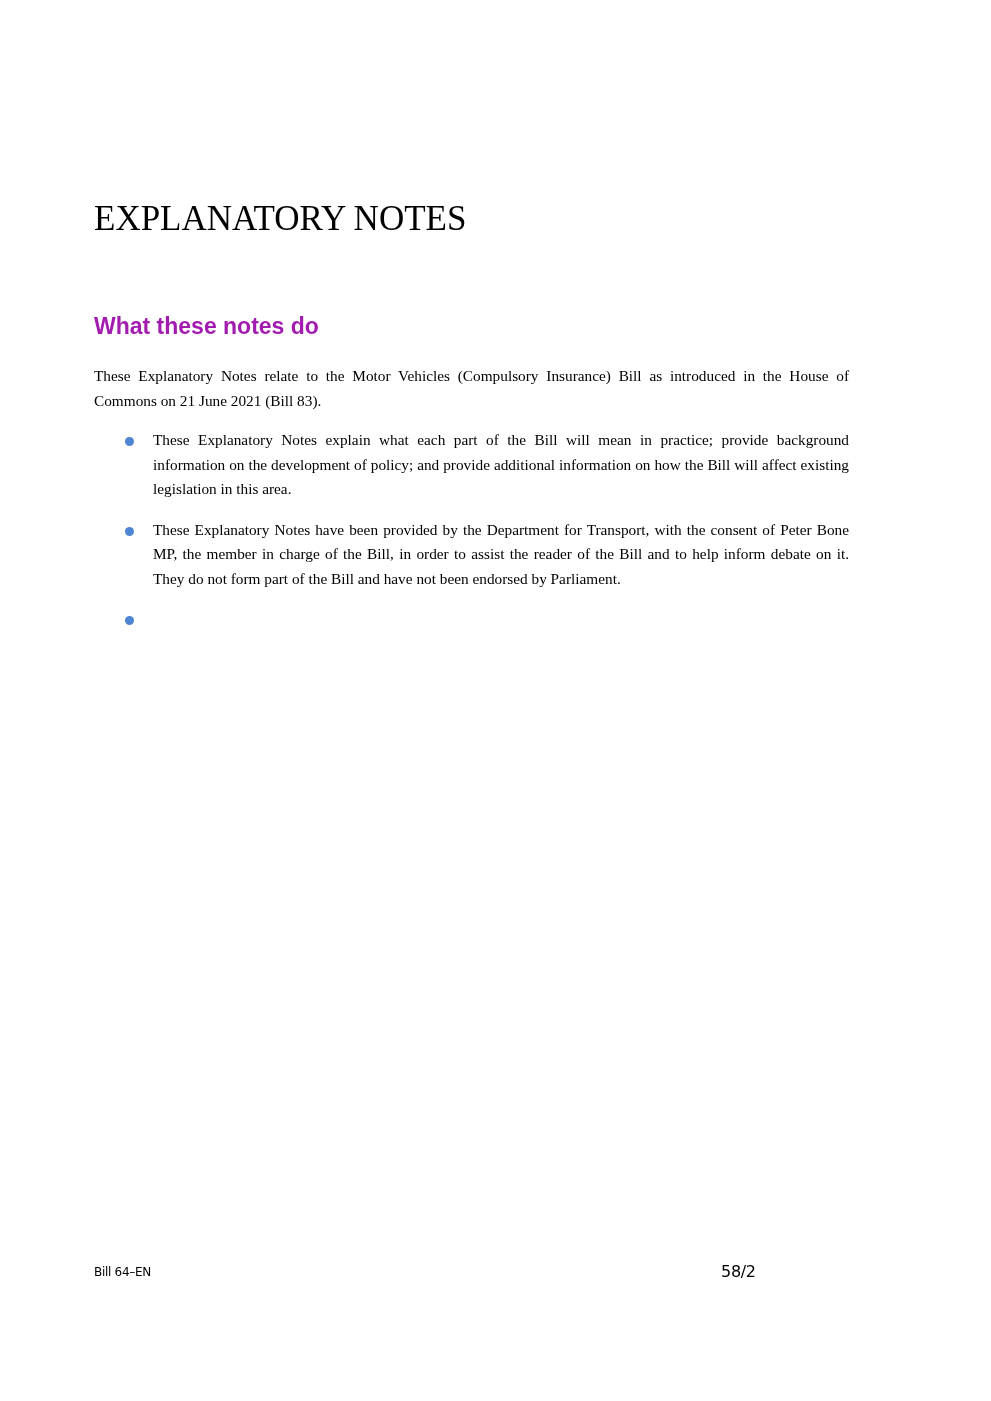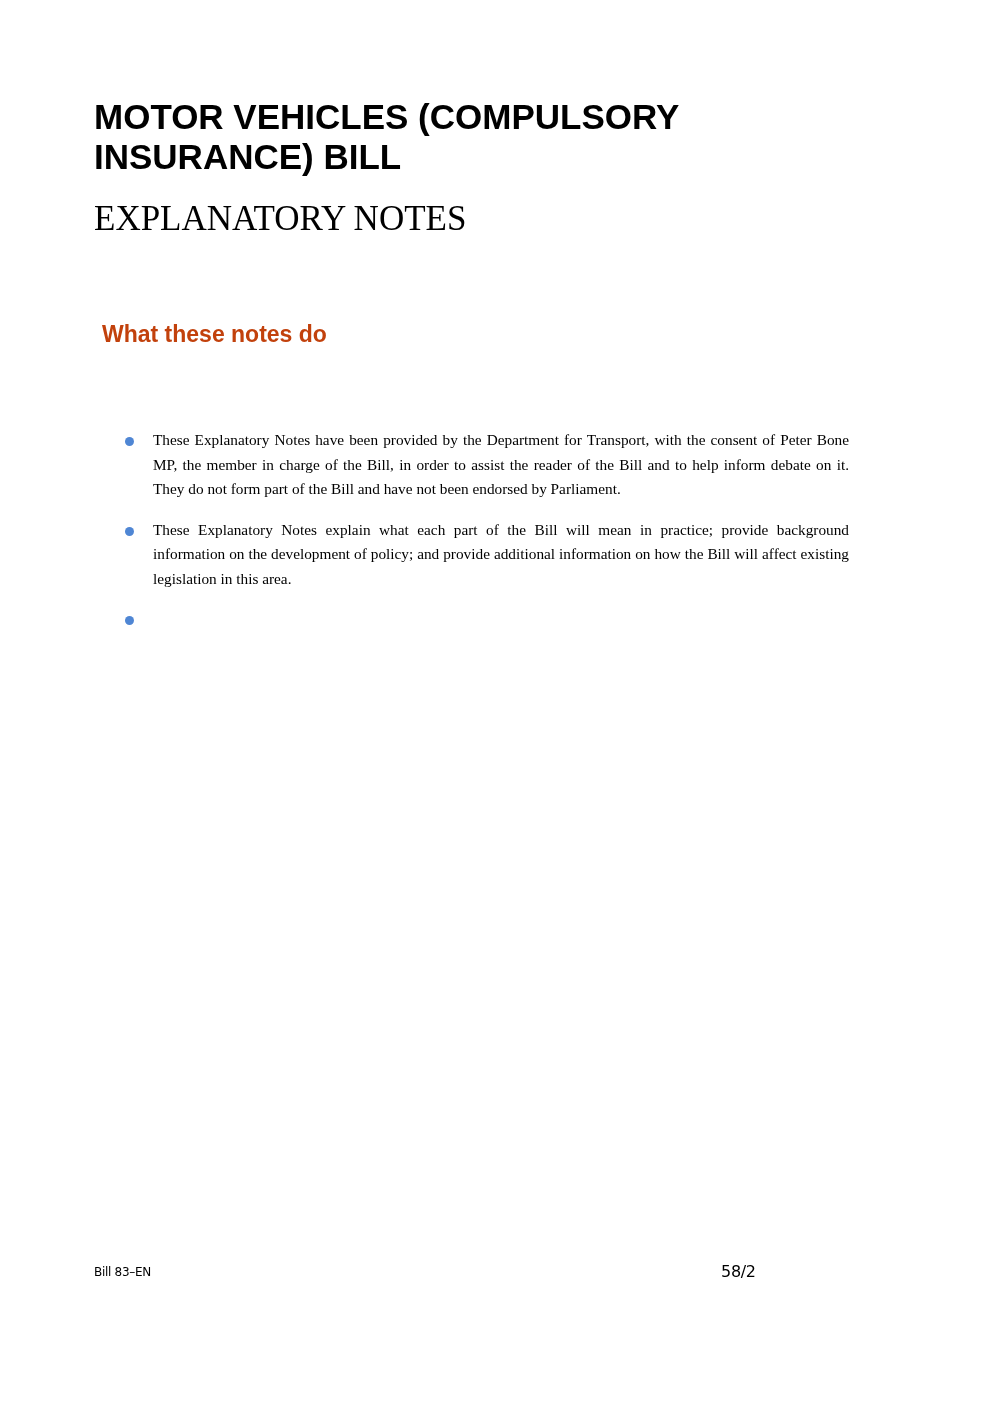--- a/index.html
+++ b/index.html
@@ -44,22 +44,22 @@
       margin: 0;
     }
     .section-heading {
       position: absolute;
       left: 94px;
       top: 310px;
       font-family: "Liberation Sans", sans-serif;
       font-weight: bold;
       font-size: 23px;
       line-height: 32px;
-      color: #c2410c;
-      margin: 8px;
+      color: #a21caf;
+      margin: 0;
     }
     .intro {
       position: absolute;
       left: 94px;
       top: 364px;
       width: 755px;
       font-family: "Liberation Serif", serif;
       font-size: 15.3px;
       line-height: 24.5px;
       text-align: justify;
@@ -109,37 +109,37 @@
       font-size: 16px;
       line-height: 16px;
       letter-spacing: -0.3px;
     }
   </style>
 </head>
 <body>
 
 <div class="page">
 
-  <h1 class="title">MOTOR VEHICLES (COMPULSORY INSURANCE) BILL</h1>
 
   <h2 class="subtitle">EXPLANATORY NOTES</h2>
 
   <h3 class="section-heading">What these notes do</h3>
 
+  <p class="intro">These Explanatory Notes relate to the Motor Vehicles (Compulsory Insurance) Bill as introduced in the House of Commons on 21 June 2021 (Bill 83).</p>
 
   <ul class="bullets">
+    <li class="bullet-item">
+      <span class="bullet-dot"></span>
+      <span>These Explanatory Notes explain what each part of the Bill will mean in practice; provide background information on the development of policy; and provide additional information on how the Bill will affect existing legislation in this area.</span>
+    </li>
     <li class="bullet-item">
       <span class="bullet-dot"></span>
       <span>These Explanatory Notes have been provided by the Department for Transport, with the consent of Peter Bone MP, the member in charge of the Bill, in order to assist the reader of the Bill and to help inform debate on it. They do not form part of the Bill and have not been endorsed by Parliament.</span>
     </li>
     <li class="bullet-item">
       <span class="bullet-dot"></span>
-      <span>These Explanatory Notes explain what each part of the Bill will mean in practice; provide background information on the development of policy; and provide additional information on how the Bill will affect existing legislation in this area.</span>
-    </li>
-    <li class="bullet-item">
-      <span class="bullet-dot"></span>
     </li>
   </ul>
 
-  <div class="footer-left">Bill 83–EN</div>
+  <div class="footer-left">Bill 64–EN</div>
   <div class="footer-right">58/2</div>
 
 </div>
 
 </body></html>

